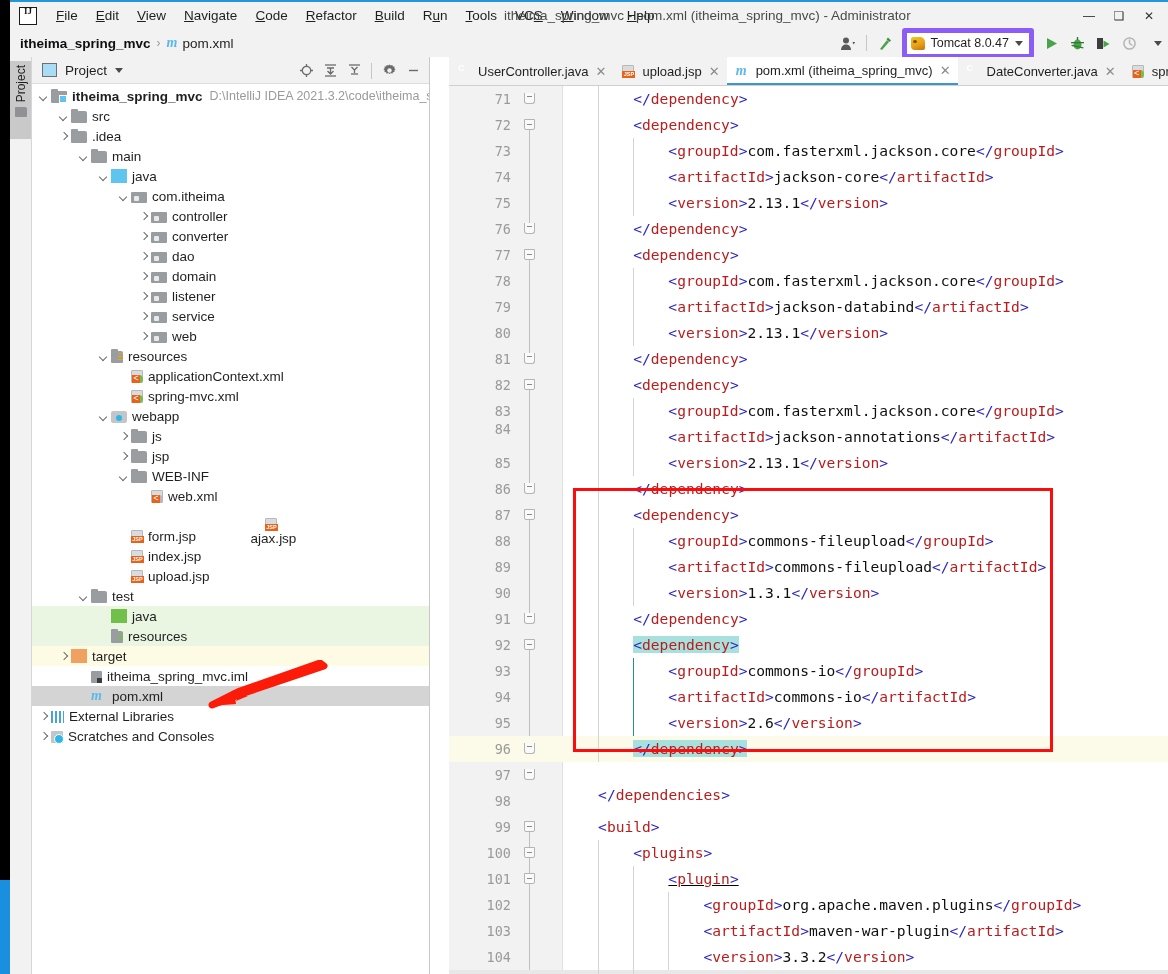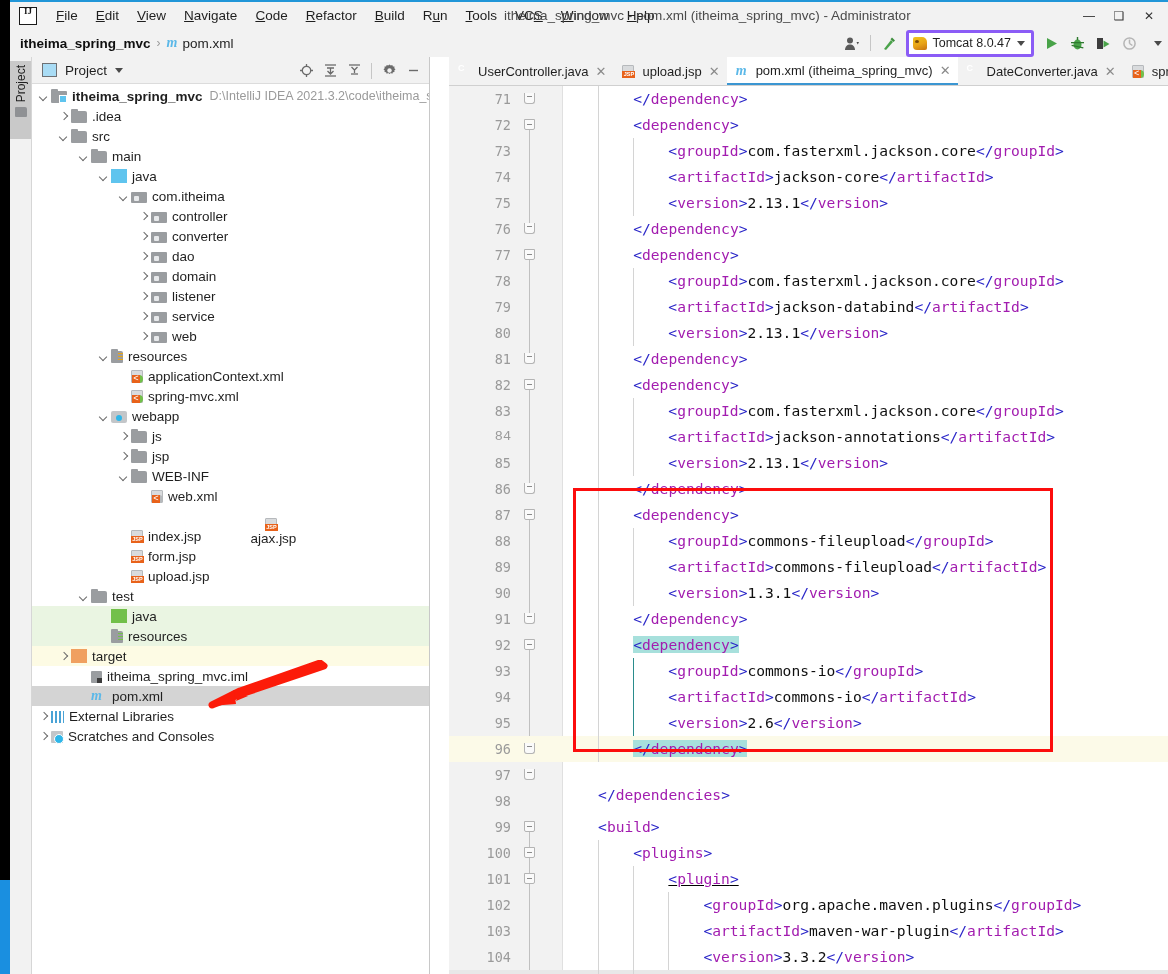--- a/index.html
+++ b/index.html
@@ -105,21 +105,21 @@
     height: 28px; display: flex; align-items: center; gap: 0px;
   }
   .nav-icon-btn {
     width: 26px; height: 24px;
     display: flex; align-items: center; justify-content: center;
   }
   .vsep { width: 1px; height: 16px; background: #c6c6c6; margin: 0 5px; }
   .runcfg {
     display: flex; align-items: center;
     height: 21px;
-    border: 3px solid #8b5cf6; border-radius: 3px;
+    border: 5px solid #8b5cf6; border-radius: 3px;
     background: #ffffff;
     padding: 0 6px 0 4px;
     margin: 0 4px;
     font-size: 12.5px; color: #1f1f1f;
     white-space: nowrap;
   }
   .tomcat-glyph {
     width: 14px; height: 13px; margin-right: 5px;
     background: linear-gradient(160deg,#f0c419 0%, #e8a317 55%, #c6720f 100%);
     border-radius: 2px 5px 2px 4px;
@@ -432,21 +432,21 @@
     width:5px; height:1px; background:#8a8a8a;
   }
   .codetext {
     position: absolute; left: 114px; top: 0;
     height: 26px; line-height: 26px;
     font-family: "DejaVu Sans Mono", monospace;
     font-size: 14.6px;
     white-space: pre;
   }
   .tk-tag   { color: #2a26c8; }
-  .tk-name  { color: #a21caf; }
+  .tk-name  { color: #b91c1c; }
   .tk-text  { color: #0f0f0f; }
   .hl-teal  { background: #a7e0dc; }
   .row-hl   { background: #fcfae8; }
   .row-sel  { background: #e8e8e8; }
 
   
   .iguide {
     position: absolute; top: 0; width: 1px; height: 26px;
     background: #d4d4d4;
   }
@@ -616,28 +616,28 @@
         </div>
     </div>
     <div class="tree" id="tree">
         <div class="trow" style="padding-left: 6px;">
           <div class="twist down"></div>
           <div class="ticon ic-module"></div>
           <span class="tlabel bold">itheima_spring_mvc</span>
           <span class="tpath">D:\IntelliJ IDEA 2021.3.2\code\itheima_sp</span>
         </div>
         <div class="trow" style="padding-left: 26px;">
-          <div class="twist right"></div>
-          <div class="ticon ic-folder"></div>
-          <span class="tlabel">.idea</span>
-        </div>
-        <div class="trow" style="padding-left: 26px;">
           <div class="twist down"></div>
           <div class="ticon ic-folder"></div>
           <span class="tlabel">src</span>
+        </div>
+        <div class="trow" style="padding-left: 26px;">
+          <div class="twist right"></div>
+          <div class="ticon ic-folder"></div>
+          <span class="tlabel">.idea</span>
         </div>
         <div class="trow" style="padding-left: 46px;">
           <div class="twist down"></div>
           <div class="ticon ic-folder"></div>
           <span class="tlabel">main</span>
         </div>
         <div class="trow" style="padding-left: 66px;">
           <div class="twist down"></div>
           <div class="ticon ic-folder-blue"></div>
           <span class="tlabel">java</span>
@@ -729,26 +729,26 @@
           <span class="tlabel">web.xml</span>
         </div>
         <div class="trow" style="padding-left: 86px; flex-direction: column;">
           <div class="twist"></div>
           <div class="ticon ic-jsp"></div>
           <span class="tlabel">ajax.jsp</span>
         </div>
         <div class="trow" style="padding-left: 86px;">
           <div class="twist"></div>
           <div class="ticon ic-jsp"></div>
-          <span class="tlabel">index.jsp</span>
+          <span class="tlabel">form.jsp</span>
         </div>
         <div class="trow" style="padding-left: 86px;">
           <div class="twist"></div>
           <div class="ticon ic-jsp"></div>
-          <span class="tlabel">form.jsp</span>
+          <span class="tlabel">index.jsp</span>
         </div>
         <div class="trow" style="padding-left: 86px;">
           <div class="twist"></div>
           <div class="ticon ic-jsp"></div>
           <span class="tlabel">upload.jsp</span>
         </div>
         <div class="trow" style="padding-left: 46px;">
           <div class="twist down"></div>
           <div class="ticon ic-folder"></div>
           <span class="tlabel">test</span>
@@ -889,21 +889,21 @@
           <div class="foldm open opentip" style="top: 293px;"></div>
           <div class="foldline" style="top: 304px; height: 93px;"></div>
           <div class="iguide" style="left: 149.12px; top: 286px;"></div>
           <div class="codetext" style="top: 286px; padding-left: 70.24px;"><span><span class="tk-tag">&lt;</span><span class="tk-name">dependency</span><span class="tk-tag">&gt;</span></span></div>
           <div class="linerow" style="top: 312px;"></div>
           <div class="lnum" style="top: 312px;">83</div>
           <div class="iguide" style="left: 149.12px; top: 312px;"></div>
           <div class="iguide" style="left: 184.24px; top: 312px;"></div>
           <div class="codetext" style="top: 312px; padding-left: 105.36px;"><span><span class="tk-tag">&lt;</span><span class="tk-name">groupId</span><span class="tk-tag">&gt;</span><span class="tk-text">com.fasterxml.jackson.core</span><span class="tk-tag">&lt;/</span><span class="tk-name">groupId</span><span class="tk-tag">&gt;</span></span></div>
           <div class="linerow" style="top: 338px;"></div>
-          <div class="lnum" style="top: 338px; font-family: Liberation Mono, monospace;">84</div>
+          <div class="lnum" style="top: 330px;">84</div>
           <div class="iguide" style="left: 149.12px; top: 338px;"></div>
           <div class="iguide" style="left: 184.24px; top: 338px;"></div>
           <div class="codetext" style="top: 338px; padding-left: 105.36px;"><span><span class="tk-tag">&lt;</span><span class="tk-name">artifactId</span><span class="tk-tag">&gt;</span><span class="tk-text">jackson-annotations</span><span class="tk-tag">&lt;/</span><span class="tk-name">artifactId</span><span class="tk-tag">&gt;</span></span></div>
           <div class="linerow" style="top: 364px;"></div>
           <div class="lnum" style="top: 364px;">85</div>
           <div class="iguide" style="left: 149.12px; top: 364px;"></div>
           <div class="iguide" style="left: 184.24px; top: 364px;"></div>
           <div class="codetext" style="top: 364px; padding-left: 105.36px;"><span><span class="tk-tag">&lt;</span><span class="tk-name">version</span><span class="tk-tag">&gt;</span><span class="tk-text">2.13.1</span><span class="tk-tag">&lt;/</span><span class="tk-name">version</span><span class="tk-tag">&gt;</span></span></div>
           <div class="linerow" style="top: 390px;"></div>
           <div class="lnum" style="top: 390px;">86</div>

